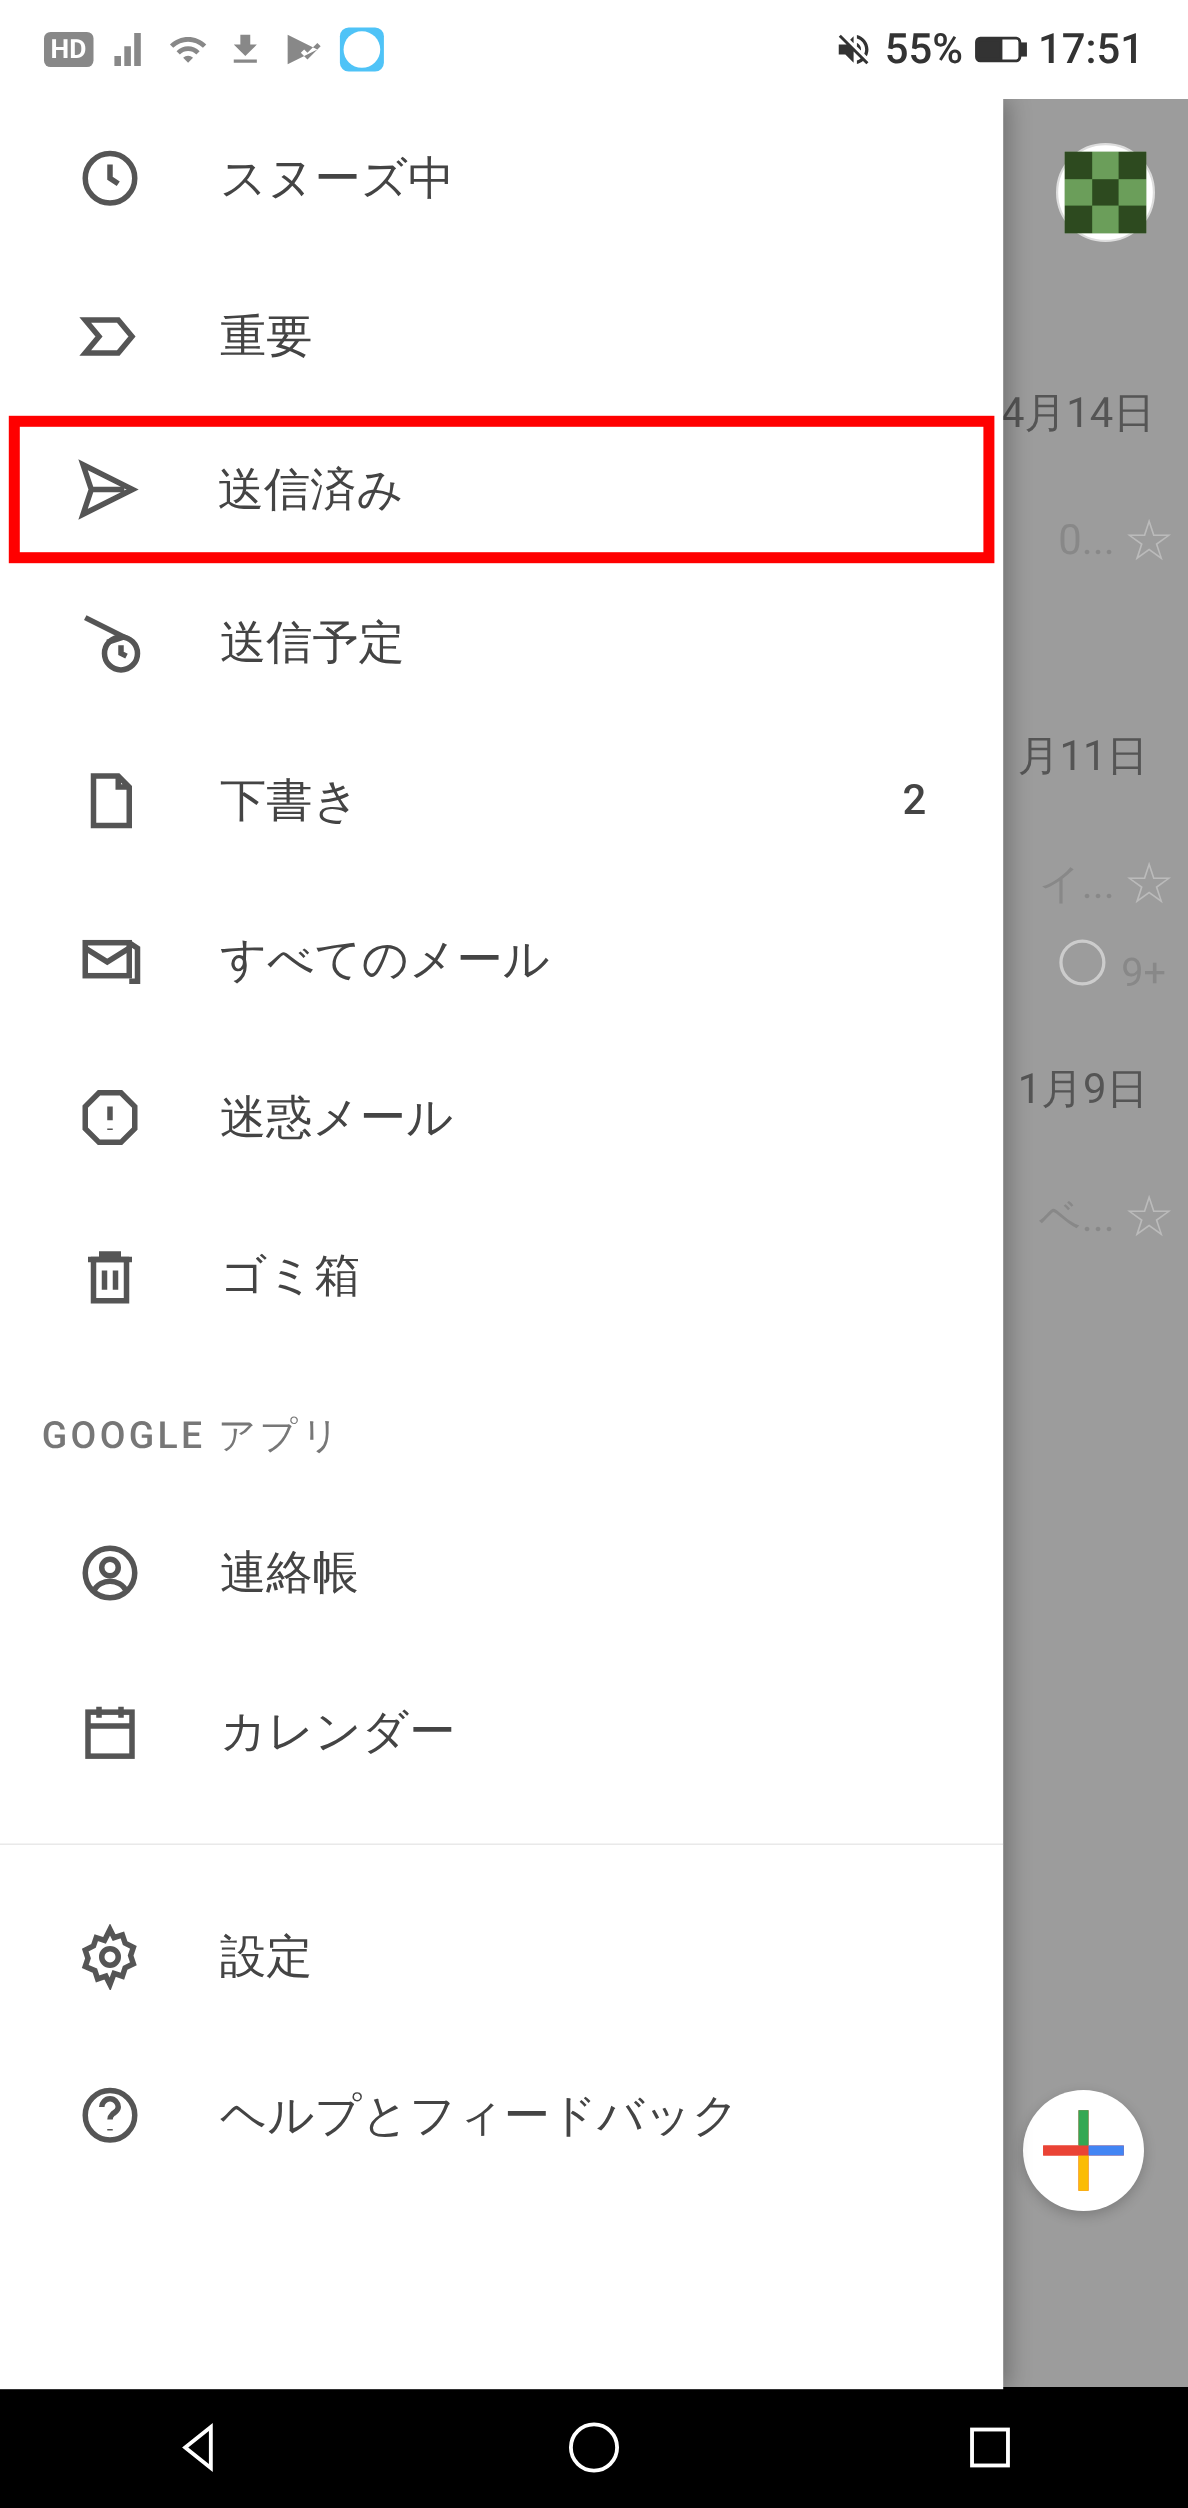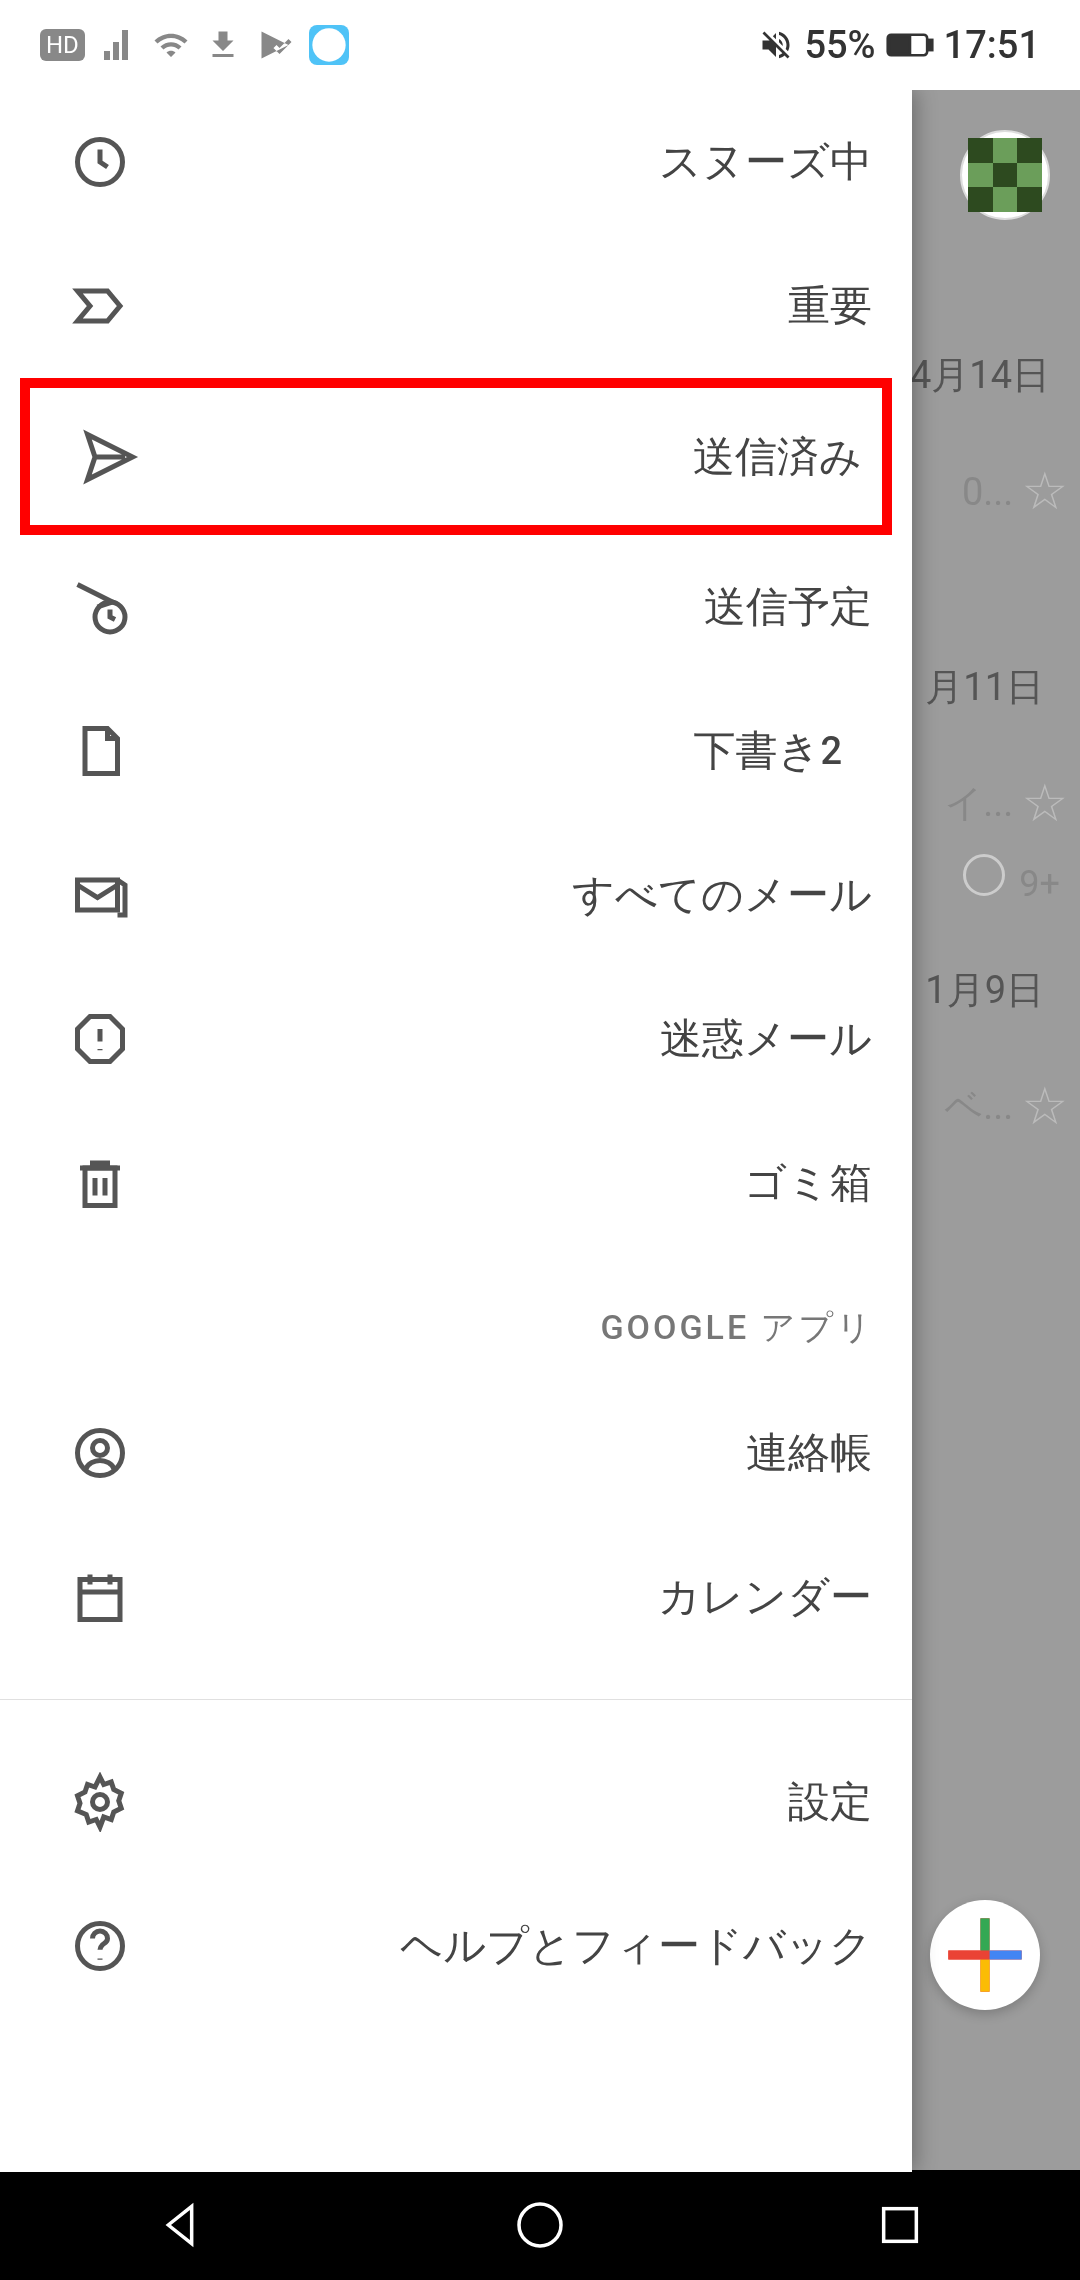--- a/index.html
+++ b/index.html
@@ -41,21 +41,21 @@
       color: #333;
       font-size: 38px;
       font-weight: 500;
       justify-content: space-between;
     }
     
     .hd-badge {
       background: #888;
       color: #fff;
       font-size: 24px;
-      font-weight: normal;
+      font-weight: bold;
       padding: 2px 6px;
       border-radius: 6px;
     }
     
     .status-icon {
       width: 36px;
       height: 36px;
       color: #888;
     }
     
@@ -142,36 +142,35 @@
     .drawer {
       position: absolute;
       top: 90px;
       left: 0;
       width: 912px;
       bottom: 108px;
       background: #fff;
       z-index: 50;
       overflow-y: auto;
       box-shadow: 4px 0 20px rgba(0,0,0,0.3);
-      text-align: right;
     }
     
     .drawer-item {
       display: flex;
       align-items: center;
       height: 144px;
       padding: 0 40px 0 70px;
       position: relative;
     }
     
     .drawer-item.highlighted {
       border: 10px solid #ff0000;
-      margin: 0 20px;
+      margin: 0 8px;
       padding: 0 20px 0 50px;
-      height: 157px;
+      height: 134px;
     }
     
     .drawer-icon {
       width: 60px;
       height: 60px;
       display: flex;
       align-items: center;
       justify-content: center;
       color: #555;
     }

